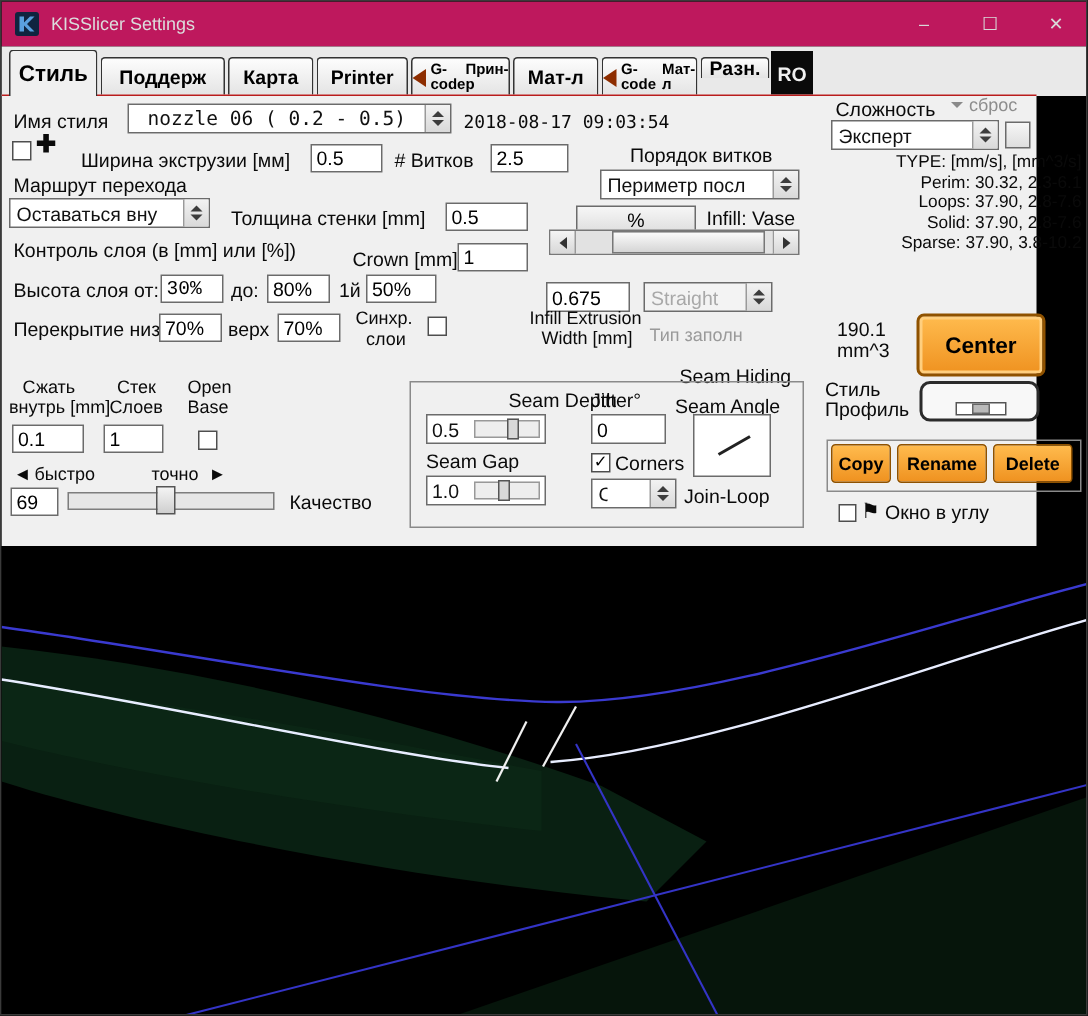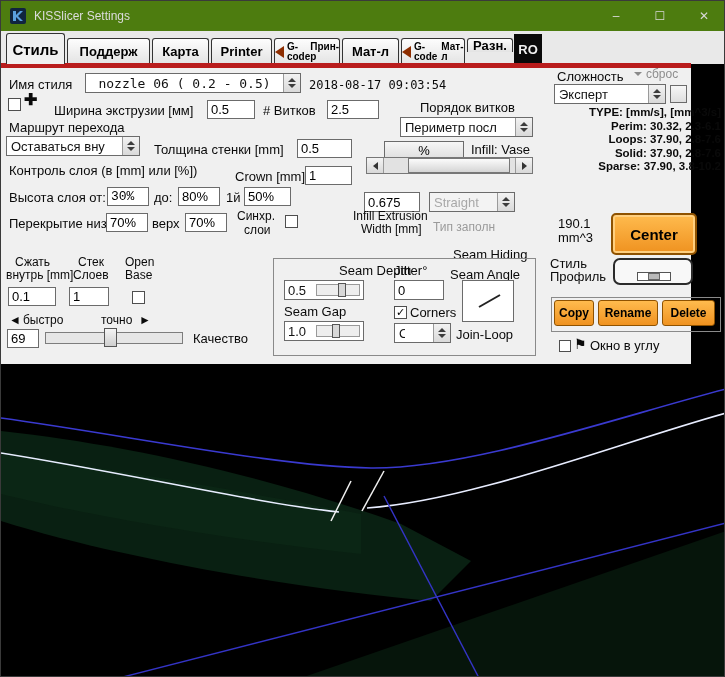--- a/index.html
+++ b/index.html
@@ -1,32 +1,32 @@
 <!DOCTYPE html>
 <html><head>
 <meta charset="utf-8">
 <style>
   html,body{margin:0;padding:0;background:#333;}
   .win{position:relative;width:725px;height:677px;background:#000;font-family:"Liberation Sans",sans-serif;font-size:13px;color:#111;overflow:hidden;border:1px solid #3a3a3a;box-sizing:border-box;}
   
-  .titlebar{position:absolute;left:0;top:0;width:725px;height:30px;background:#4d7c0f;display:flex;align-items:center;color:#e4e4e4;}
+  .titlebar{position:absolute;left:0;top:0;width:725px;height:30px;background:#be185d;display:flex;align-items:center;color:#e4e4e4;}
   .app-icon{width:16px;height:16px;margin:0 8px 0 9px;}
   .title-text{font-size:12px;color:#dcdcdc;}
   .win-btns{margin-left:auto;display:flex;height:30px;}
   .win-btn{width:44px;height:30px;display:flex;align-items:center;justify-content:center;font-size:12px;color:#d8d8d8;cursor:default;}
   
   .tabbar{position:absolute;left:0;top:30px;width:725px;height:33px;background:#e9e9e9;}
   .tab{position:absolute;box-sizing:border-box;border:1px solid #333;border-bottom:none;border-radius:3px 3px 0 0;background:linear-gradient(180deg,#fdfdfd,#e3e3e3);display:flex;align-items:center;justify-content:center;font-weight:bold;color:#000;}
   .tab-active{background:#f0f0f0;font-size:15px;z-index:3;}
   .tab-sm{font-size:13px;}
   .tab-two{display:flex;flex-direction:row;line-height:10px;font-size:10px;font-weight:bold;align-items:flex-start;}
   .tri-left-red{width:0;height:0;border-top:6px solid transparent;border-bottom:6px solid transparent;border-right:9px solid #8d2d00;margin-right:3px;}
   .tab-clip{position:absolute;background:#0a0a0a;color:#f0f0f0;display:flex;align-items:center;justify-content:center;font-weight:bold;font-size:13px;}
   
-  .panel{position:absolute;left:0;top:62px;width:690px;height:301px;background:#f0f0f0;border-top:5px solid #b91c1c;box-sizing:border-box;}
+  .panel{position:absolute;left:0;top:62px;width:690px;height:301px;background:#f0f0f0;border-top:1px solid #b91c1c;box-sizing:border-box;}
   .lbl{position:absolute;white-space:nowrap;font-size:13px;color:#0a0a0a;}
   .lbl-sm{font-size:12px;}
   .lbl-gray{color:#9a9a9a;}
   .mono{font-family:"DejaVu Sans Mono",monospace;font-size:12px;}
   .input{position:absolute;box-sizing:border-box;height:19px;background:#fff;border:1px solid #6b6b6b;font-family:"Liberation Sans",sans-serif;font-size:13px;padding:0 3px;color:#000;}
   .combo{position:absolute;box-sizing:border-box;height:20px;background:#fff;border:1px solid #6b6b6b;display:flex;align-items:center;}
   .combo .txt{flex:1;padding:0 4px;font-size:13px;white-space:nowrap;overflow:hidden;}
   .combo .txt.center{text-align:center;}
   .combo .spin{width:16px;align-self:stretch;border-left:1px solid #9a9a9a;background:linear-gradient(180deg,#f2f2f2,#d9d9d9);display:flex;flex-direction:column;align-items:center;justify-content:center;gap:2px;}
   .combo.disabled{background:#f3f3f3;}
@@ -52,21 +52,21 @@
   
   .slin{position:absolute;box-sizing:border-box;height:20px;background:#fff;border:1px solid #6b6b6b;display:flex;align-items:center;}
   .slin-val{width:28px;padding-left:3px;font-size:13px;}
   .slin-track{flex:1;height:12px;margin-right:3px;position:relative;background:#eee;border:1px solid #999;box-sizing:border-box;}
   .slin-thumb{position:absolute;top:-2px;width:8px;height:14px;background:#d8d8d8;border:1px solid #555;box-sizing:border-box;}
   .groupbox{position:absolute;border:1px solid #8a8a8a;background:transparent;}
   
   .bed{position:absolute;box-sizing:border-box;border:2px solid #2b2b2b;border-radius:7px;background:#f8f8f8;}
   .bed-slider{position:absolute;left:22px;bottom:2px;width:34px;height:9px;border:1px solid #555;background:#fff;box-sizing:border-box;}
   .bed-thumb{position:absolute;left:10px;top:0;width:12px;height:7px;background:#b9b9b9;border:1px solid #666;box-sizing:border-box;}
-  .speed-info{position:absolute;left:548px;top:100px;width:172px;text-align:right;font-size:11.5px;line-height:13.5px;color:#0a0a0a;font-weight:bold;}
+  .speed-info{position:absolute;left:548px;top:100px;width:172px;text-align:right;font-size:11.5px;line-height:13.5px;color:#0a0a0a;}
   .viewport{position:absolute;left:0;top:363px;width:725px;height:314px;background:#000;}
 </style>
 </head>
 <body>
 
 <div class="win">
 
   <div class="titlebar">
     <svg class="app-icon" viewBox="0 0 16 16">
       <rect x="0" y="0" width="16" height="16" rx="2" fill="#10243f"></rect>

